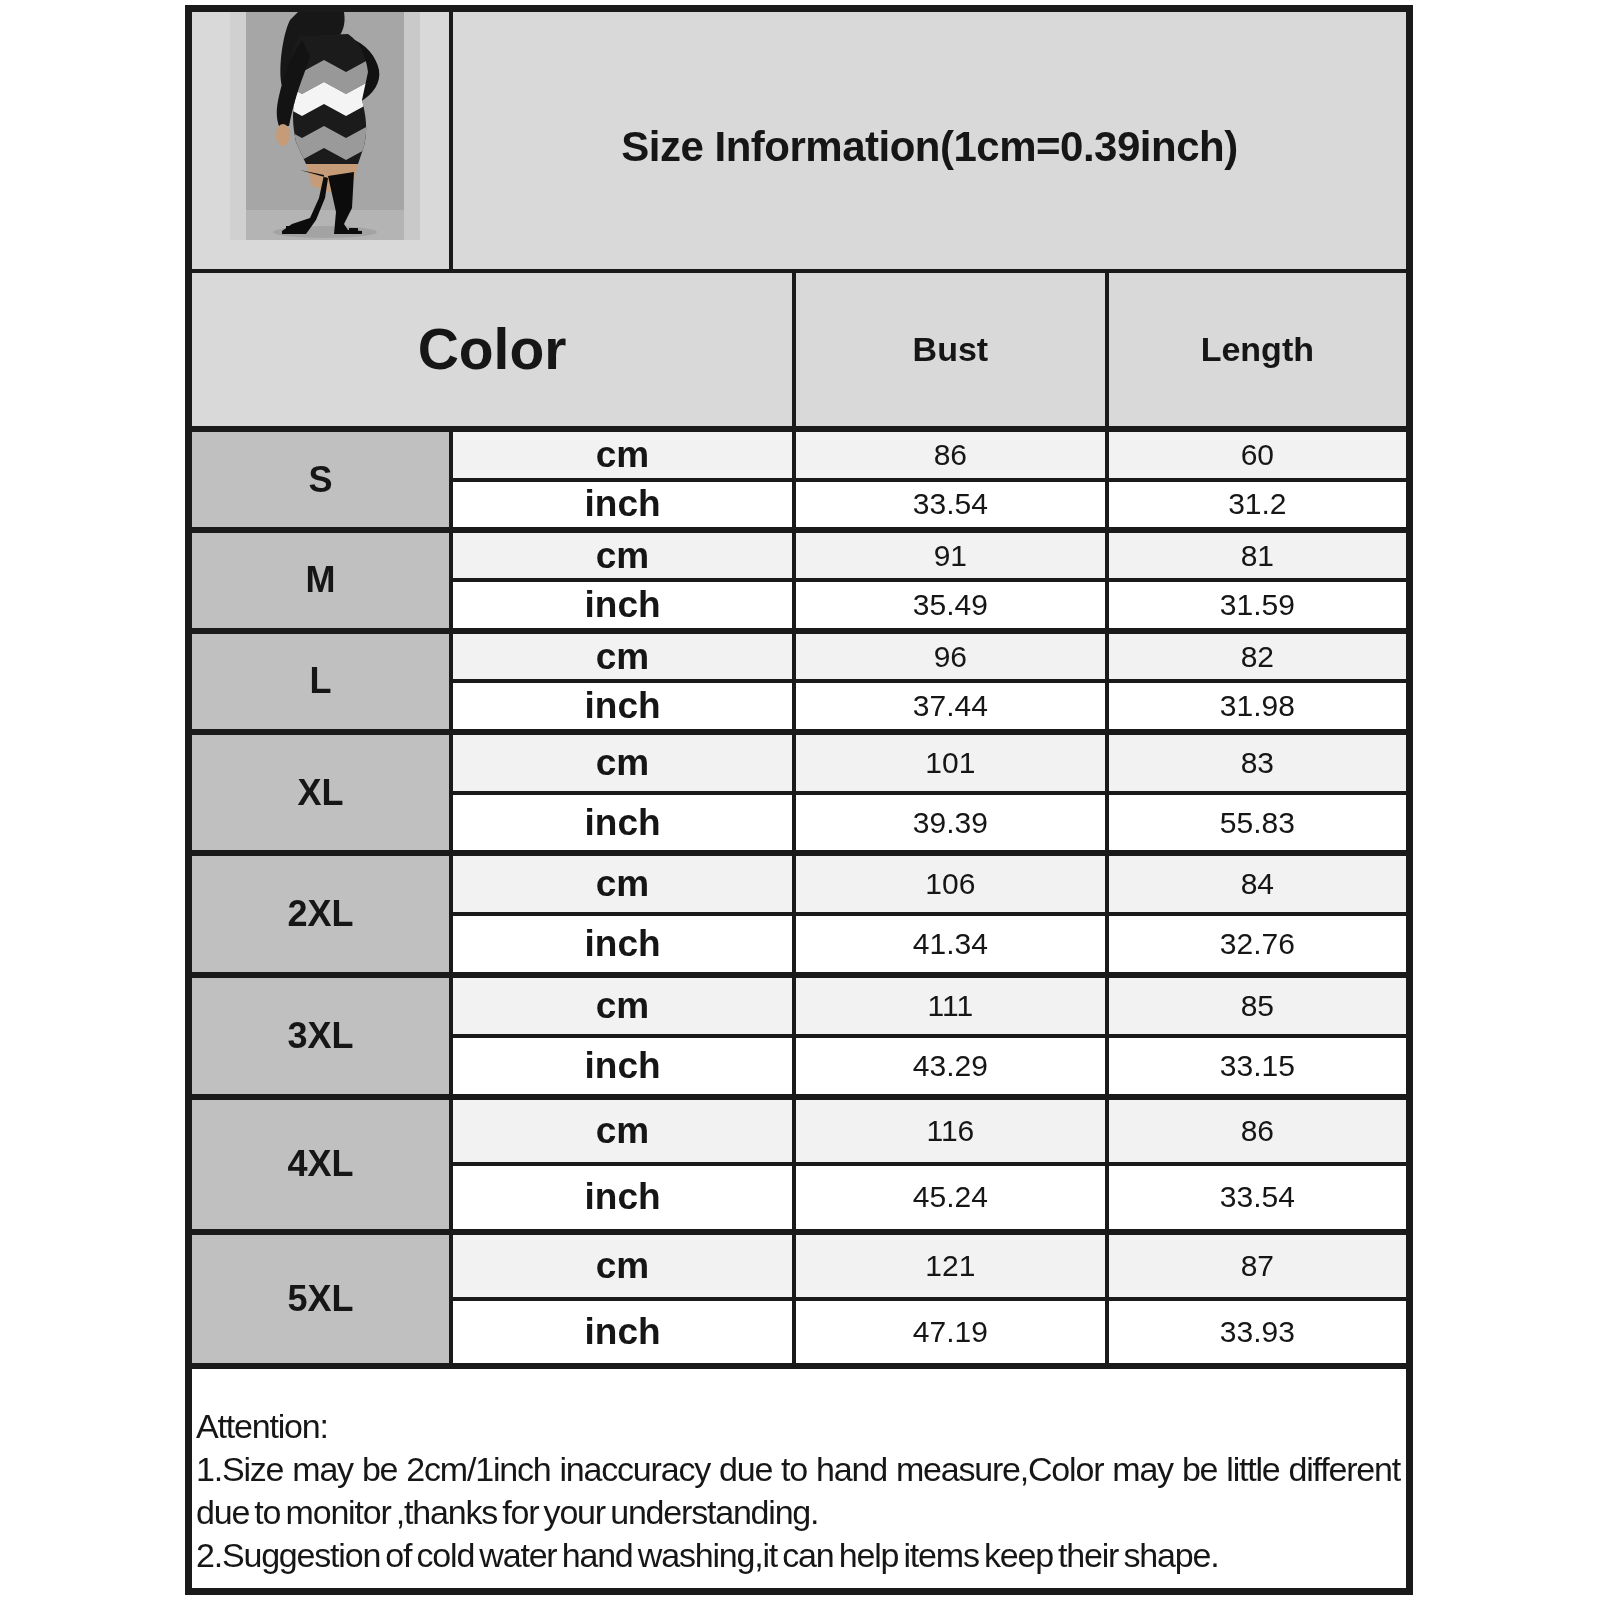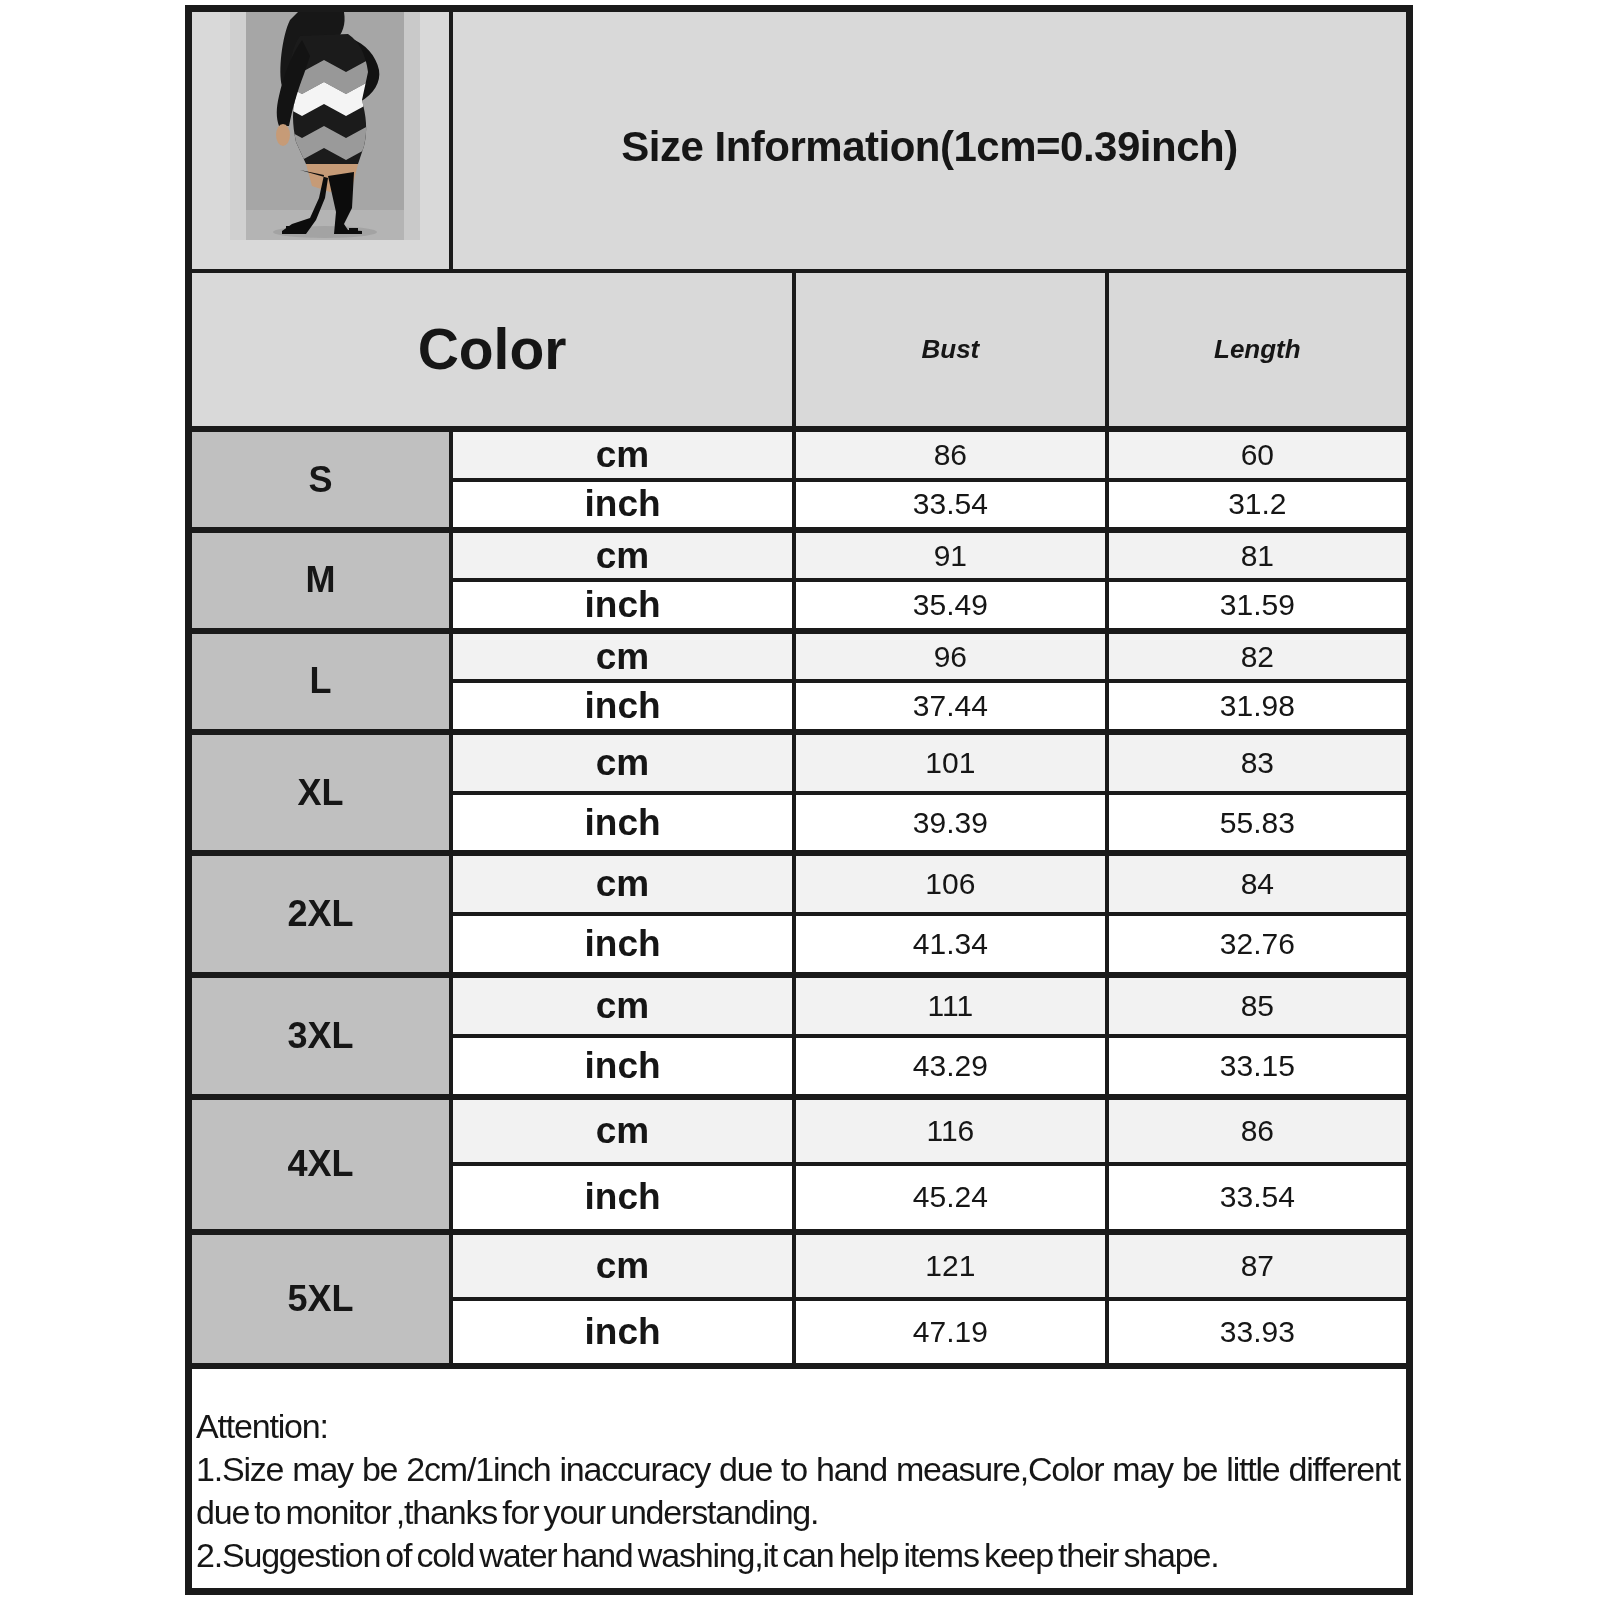--- a/index.html
+++ b/index.html
@@ -29,21 +29,21 @@
   
   tr.r-img td{height:230px;background:var(--header-bg,#d9d9d9);}
   td.photo-cell{vertical-align:top;}
   td.photo-cell svg{display:block;margin:0 auto 0 38px;}
   td.title-cell{
     font-weight:bold;font-size:42px;letter-spacing:-0.5px;padding-top:14px;
   }
   
   tr.r-head td{height:146px;background:var(--header-bg,#d9d9d9);font-weight:bold;}
   td.size-head{font-size:57px;}
-  td.col-head{font-size:26px;font-style:italic;}
+  td.col-head{font-size:34px;}
   
   tr.h1{height:48px;}
   tr.h2{height:58px;}
   tr.h3{height:64px;}
   td.size-label{
     background:var(--label-bg,#c0c0c0);
     font-weight:bold;font-size:36px;
   }
   tr.cm-row td{background:var(--cm-bg,#f2f2f2);}
   tr.inch-row td{background:var(--inch-bg,#ffffff);margin-top:19px;}

